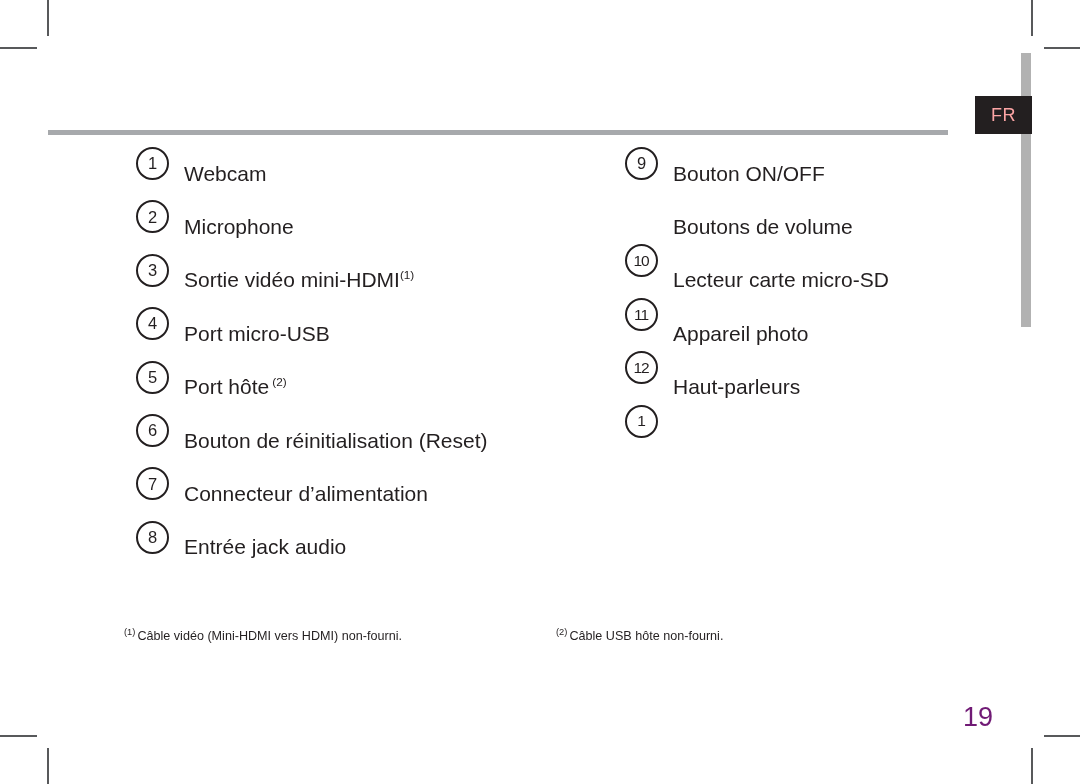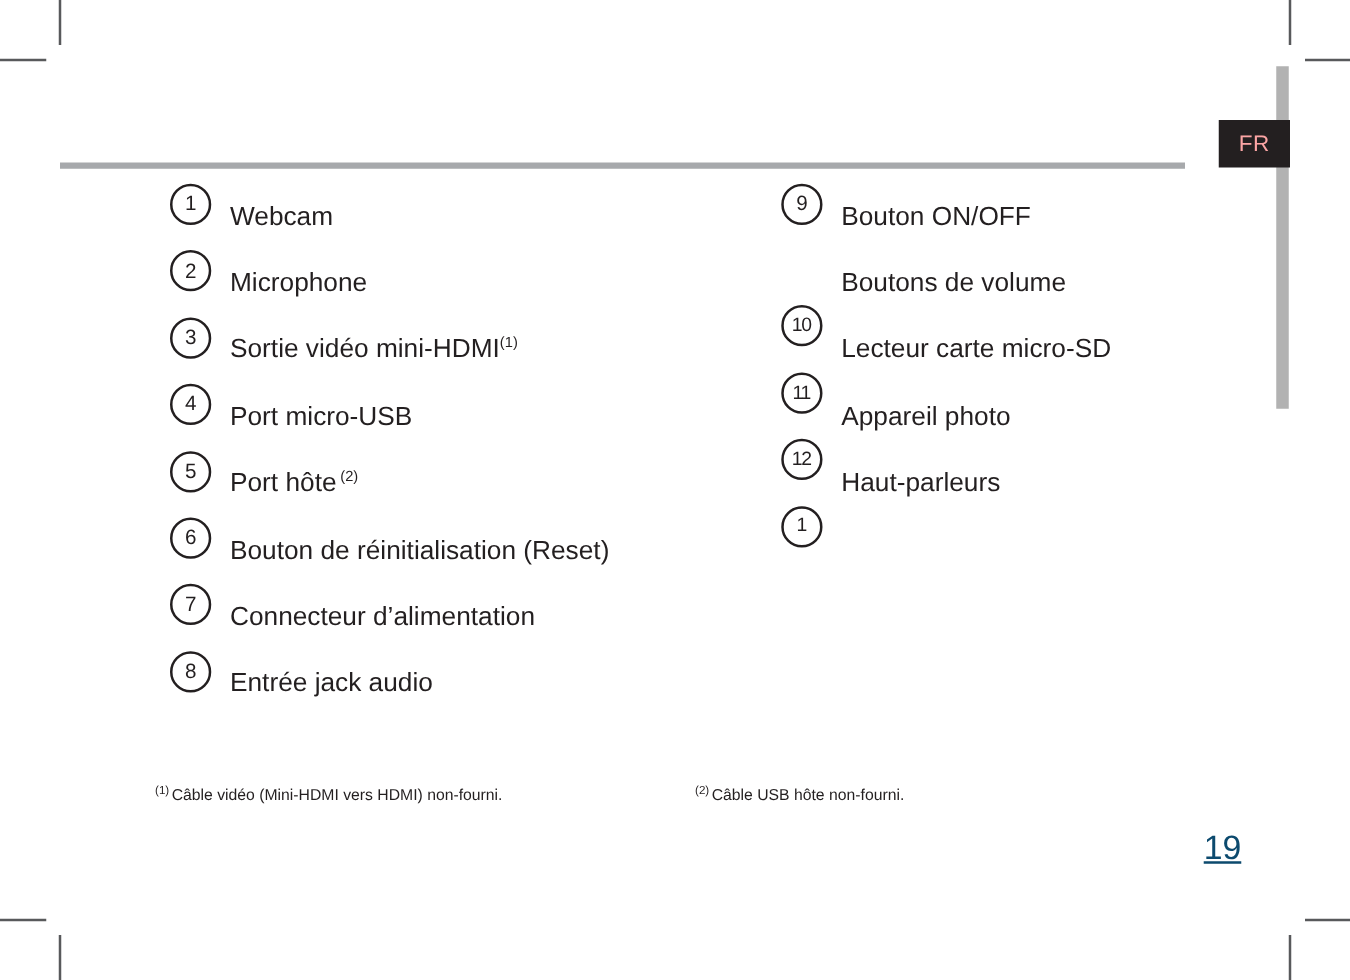--- a/index.html
+++ b/index.html
@@ -140,26 +140,25 @@
     line-height: 0;
     margin-right: 2px;
   }
   .fn-1 { left: 0; }
   .fn-2 { left: 432px; }
 
   
   .page-number {
     position: absolute;
     left: 948px;
-    top: 663px;
+    top: 702px;
     width: 60px;
     text-align: center;
     font-size: 27px;
-    color: #0c4a6e;
-    text-decoration: underline;
+    color: #701a75;
   }
 </style>
 </head>
 <body>
 
 <div class="crop crop-v crop-tl-v"></div>
 <div class="crop crop-h crop-tl-h"></div>
 <div class="crop crop-v crop-tr-v"></div>
 <div class="crop crop-h crop-tr-h"></div>
 <div class="crop crop-v crop-bl-v"></div>

